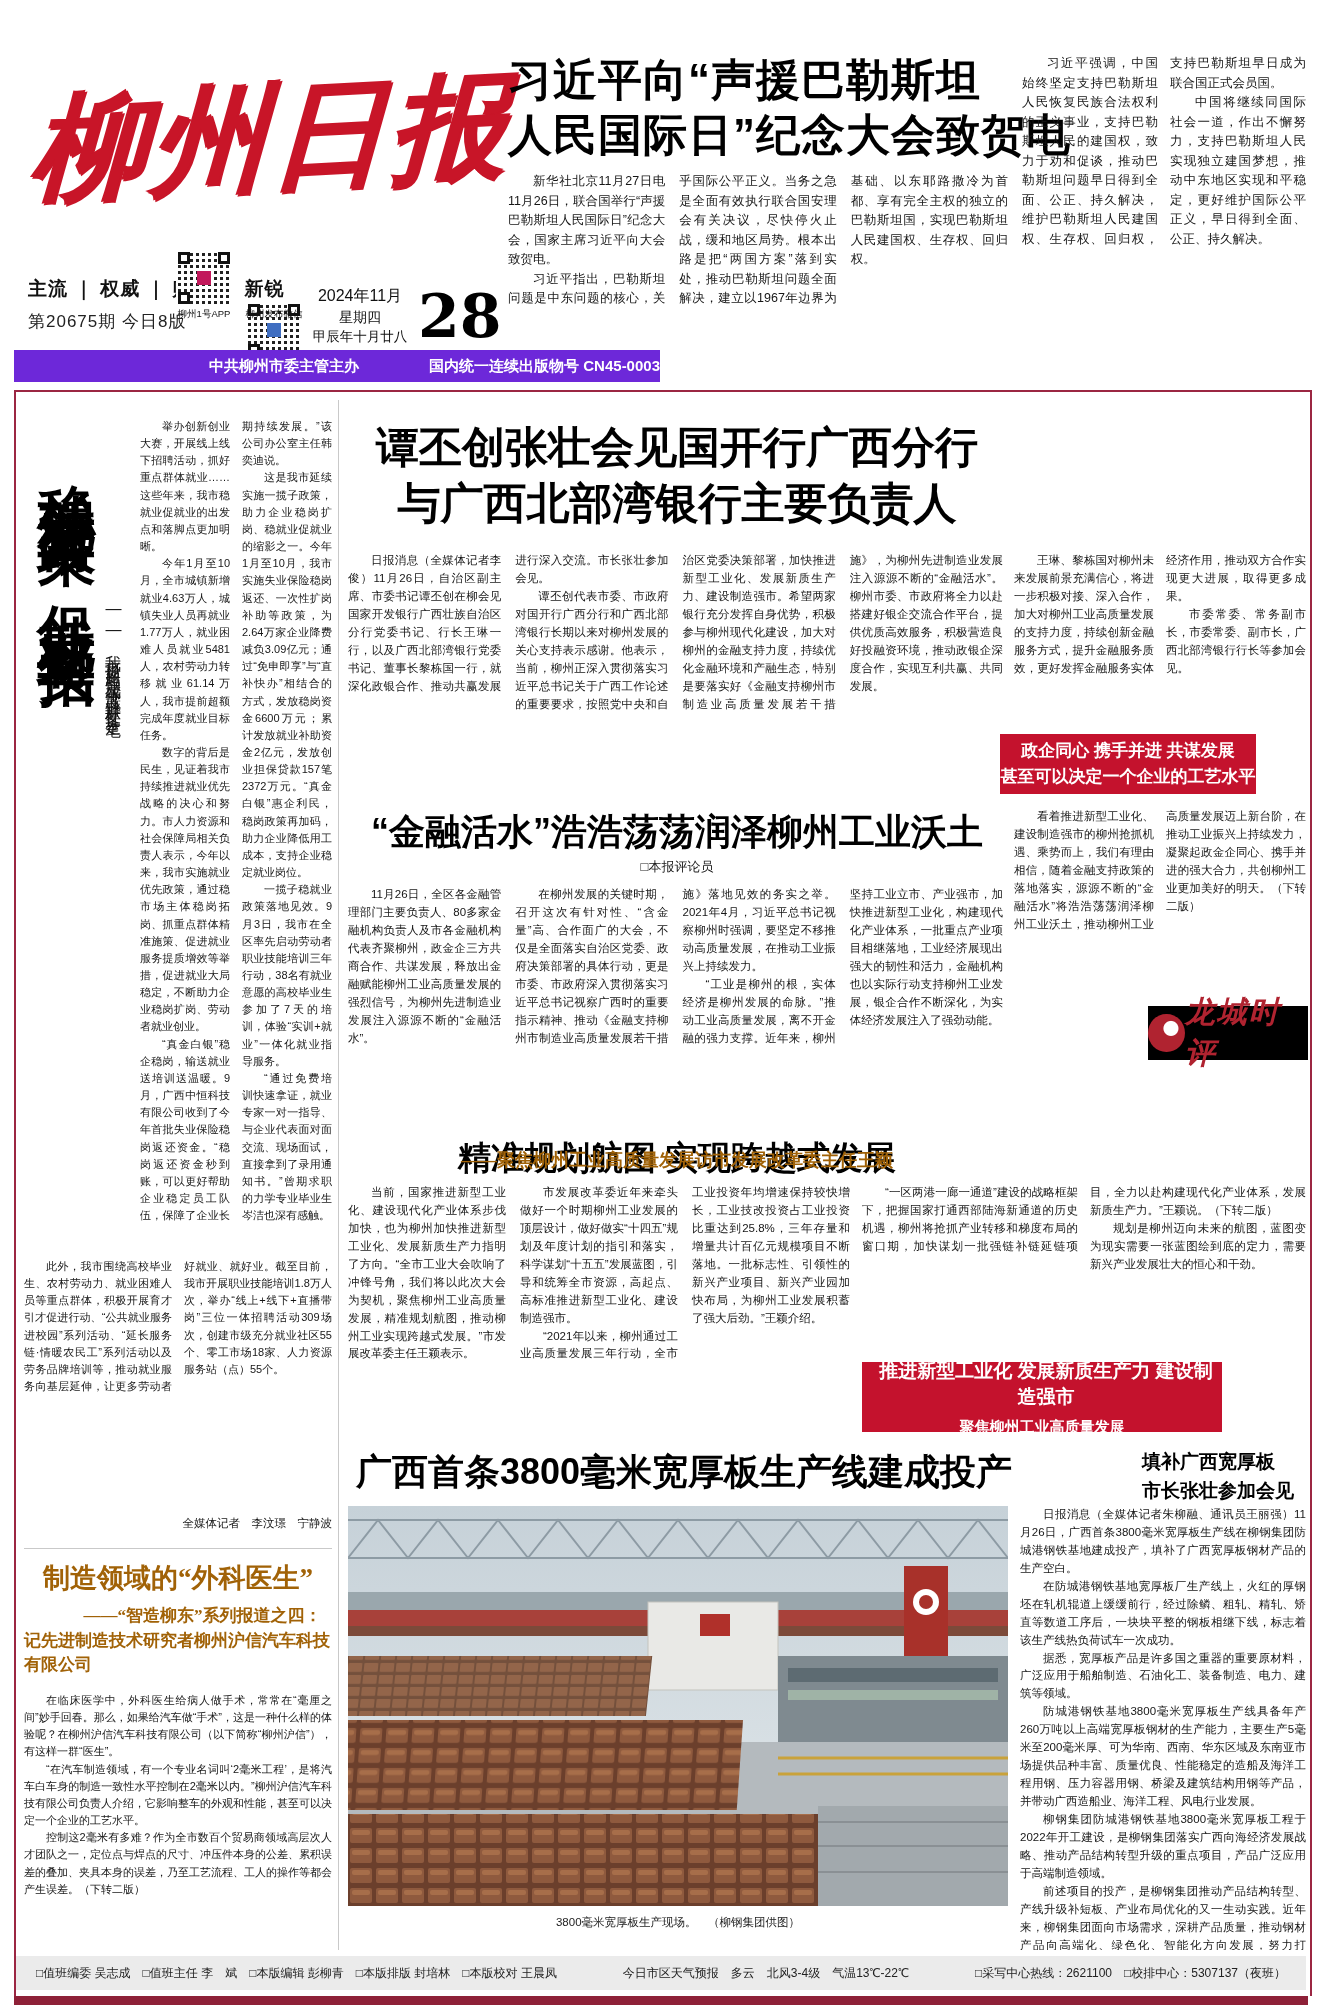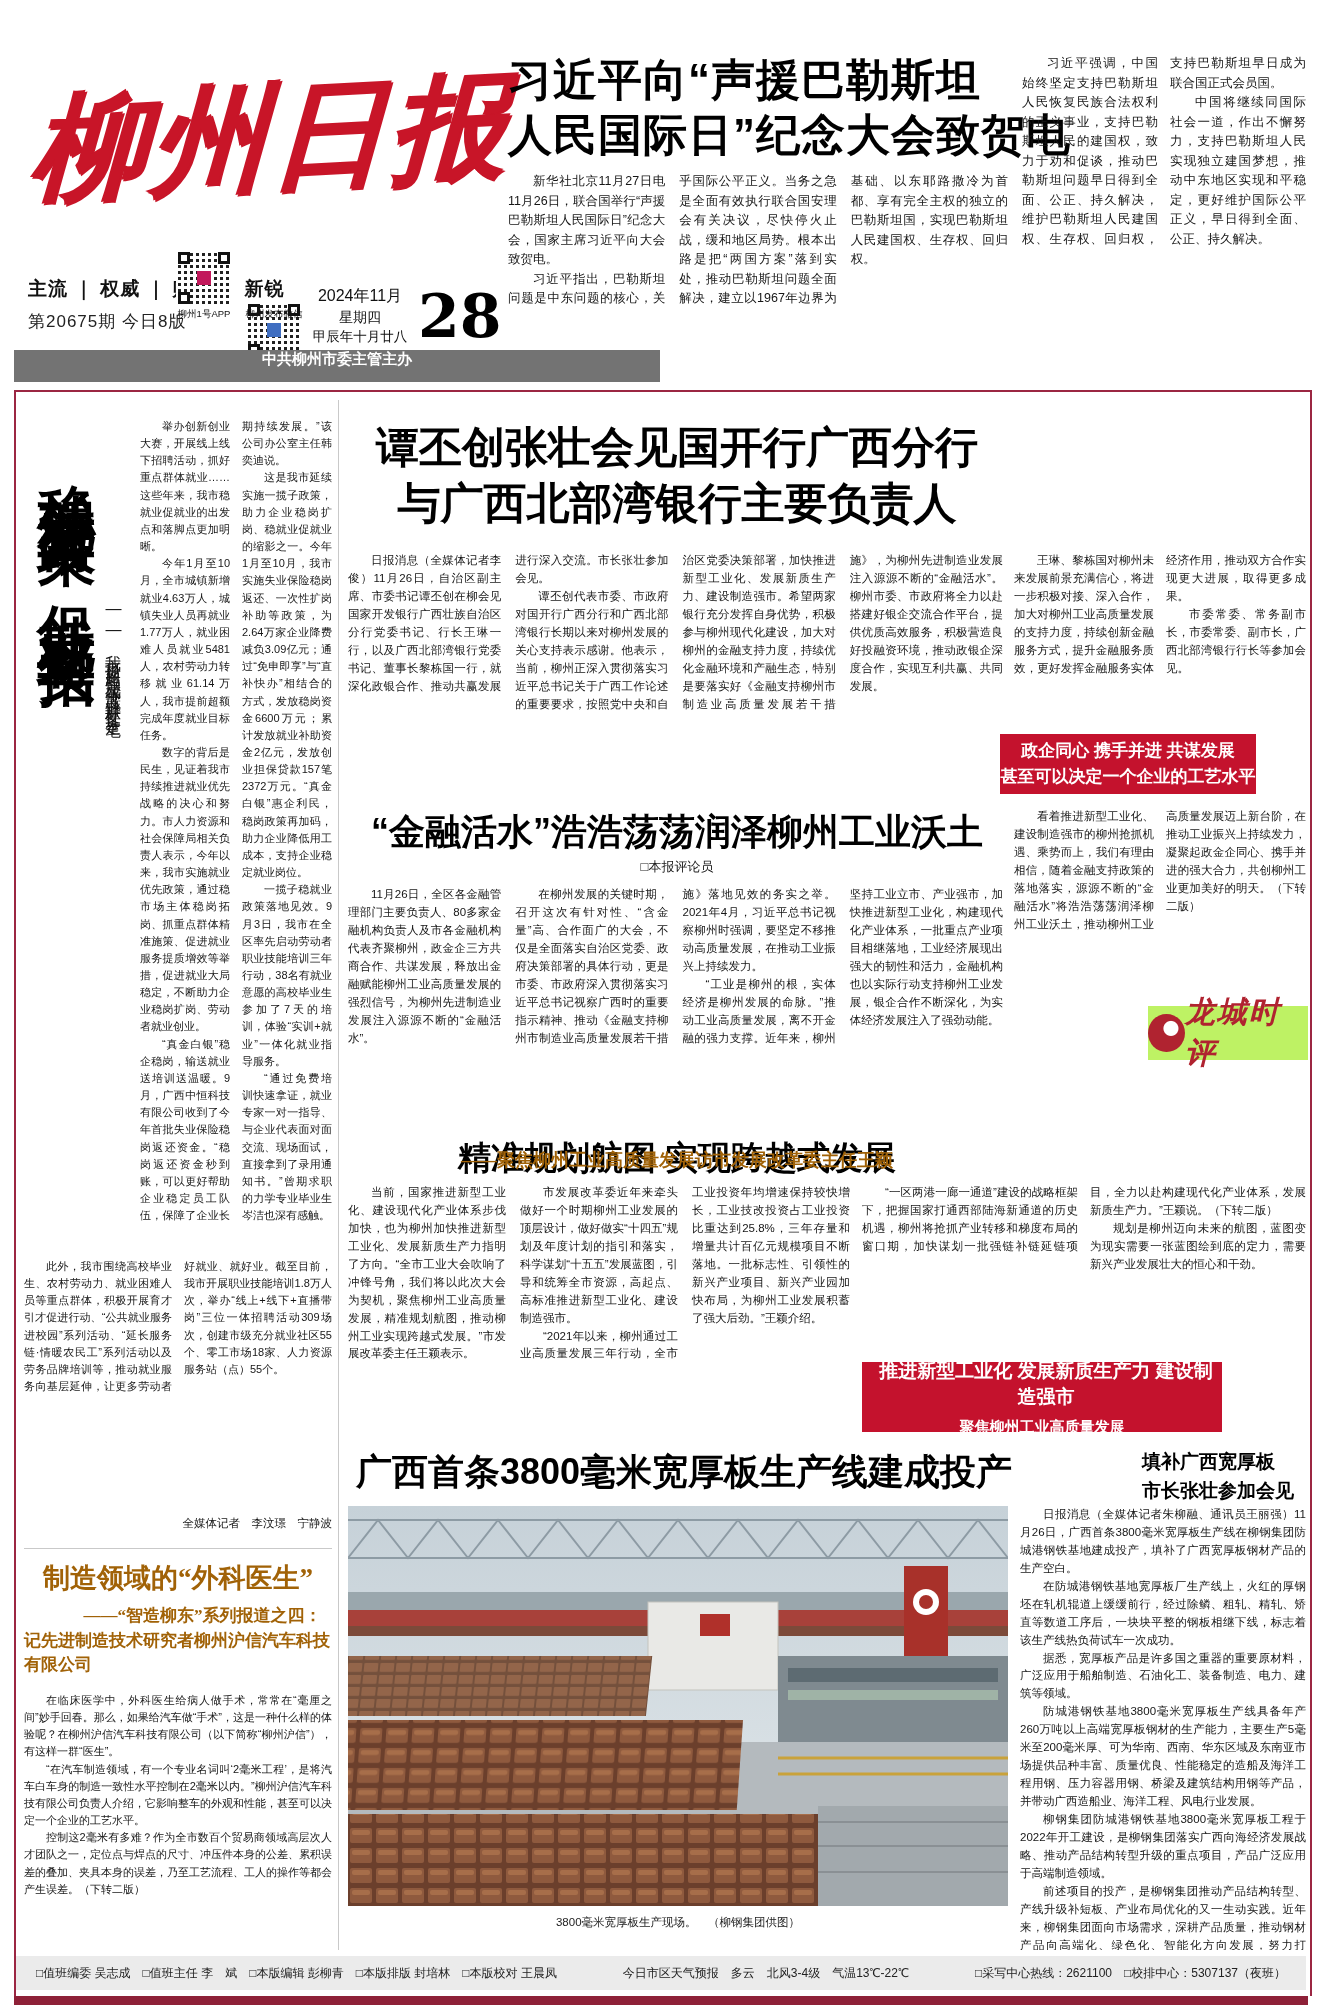--- a/index.html
+++ b/index.html
@@ -17,22 +17,22 @@
         repeating-linear-gradient(0deg,#111 0 3px,#fff 3px 6px),
         repeating-linear-gradient(90deg,#111 0 3px,#fff 3px 6px);
       background-blend-mode:screen;outline:2px solid #fff;}
   .qr .fm{position:absolute;width:12px;height:12px;border:3px solid #111;background:#fff;box-sizing:border-box;}
   .qr .fm.tl{left:0;top:0}.qr .fm.tr{right:0;top:0}.qr .fm.bl{left:0;bottom:0}
   .qr .logo-dot{position:absolute;left:19px;top:19px;width:14px;height:14px;}
   .qr-label{font-size:9.5px;text-align:center;width:60px;color:#111;}
   .dateblk{text-align:center;line-height:1.45;color:#111;}
   .dateblk .d1{font-size:16px;} .dateblk .d2{font-size:14px;} .dateblk .d3{font-size:13.5px;}
   .daynum{font-family:"DejaVu Serif",serif;font-weight:bold;font-size:60px;color:#000;line-height:1;}
-  .redbar{background:#737373;color:#fff;display:flex;align-items:center;gap:70px;
-          justify-content:space-between;font-weight:bold;font-size:15px;flex-direction:column;}
+  .redbar{background:#6d28d9;color:#fff;display:flex;align-items:center;gap:70px;
+          justify-content:flex-end;font-weight:bold;font-size:15px;}
   
   .h-top{font-size:44px;font-weight:bold;line-height:1.25;letter-spacing:1px;color:#000;white-space:nowrap;}
   .h-main{font-size:43px;font-weight:bold;line-height:1.3;text-align:center;color:#000;white-space:nowrap;}
   .h-fin{font-size:36px;font-weight:bold;text-align:center;color:#000;white-space:nowrap;}
   .h-plan{font-size:33px;font-weight:bold;text-align:center;color:#000;white-space:nowrap;}
   .h-steel{font-size:36px;font-weight:bold;color:#000;white-space:nowrap;}
   .h-sub{font-weight:bold;color:#a16207;font-family:Liberation Serif, serif;}
   
   .art{font-size:11.5px;line-height:1.56;text-align:justify;color:#161616;overflow:hidden;}
   .art p{margin:0;text-indent:2em;}
@@ -40,21 +40,21 @@
   .c3{column-count:3;column-gap:14px;}
   .c4{column-count:4;column-gap:14px;}
   .vtext{writing-mode:vertical-rl;text-orientation:upright;}
   .vhead{font-size:58px;font-weight:bold;letter-spacing:9px;color:#000;}
   .vsub{font-size:16px;letter-spacing:4px;color:#111;}
   .byline{font-size:11.5px;text-align:right;color:#161616;}
   .redbox{background:#c4122d;color:#fff;text-align:center;display:flex;flex-direction:column;
           justify-content:center;font-weight:bold;}
   .rule-v{width:1px;background:#c9c9c9;}
   .rule-h{height:1px;background:#c9c9c9;}
-  .stamp{display:flex;align-items:center;background:#bef264;}
+  .stamp{display:flex;align-items:center;background:#000000;}
   .stamp-badge{width:38px;height:38px;border-radius:50%;background:#b02330;
       background:radial-gradient(circle at 62% 38%, #fff 0 7px, #b02330 8px);}
   .stamp-text{font-family:"DejaVu Serif",serif;font-style:italic;font-weight:bold;
       color:#b02330;font-size:30px;letter-spacing:2px;}
   .caption{font-size:11.5px;text-align:center;color:#222;}
   .note{font-size:19px;font-weight:bold;line-height:1.5;color:#000;}
   .footerbar{background:#ebebeb;display:flex;align-items:center;justify-content:space-between;
       padding:0 20px;font-size:12px;color:#222;box-sizing:border-box;}
   #contentbox{border:2px solid #9b2642;border-bottom:none;}
   .bottomrule{background:#8e2138;}

